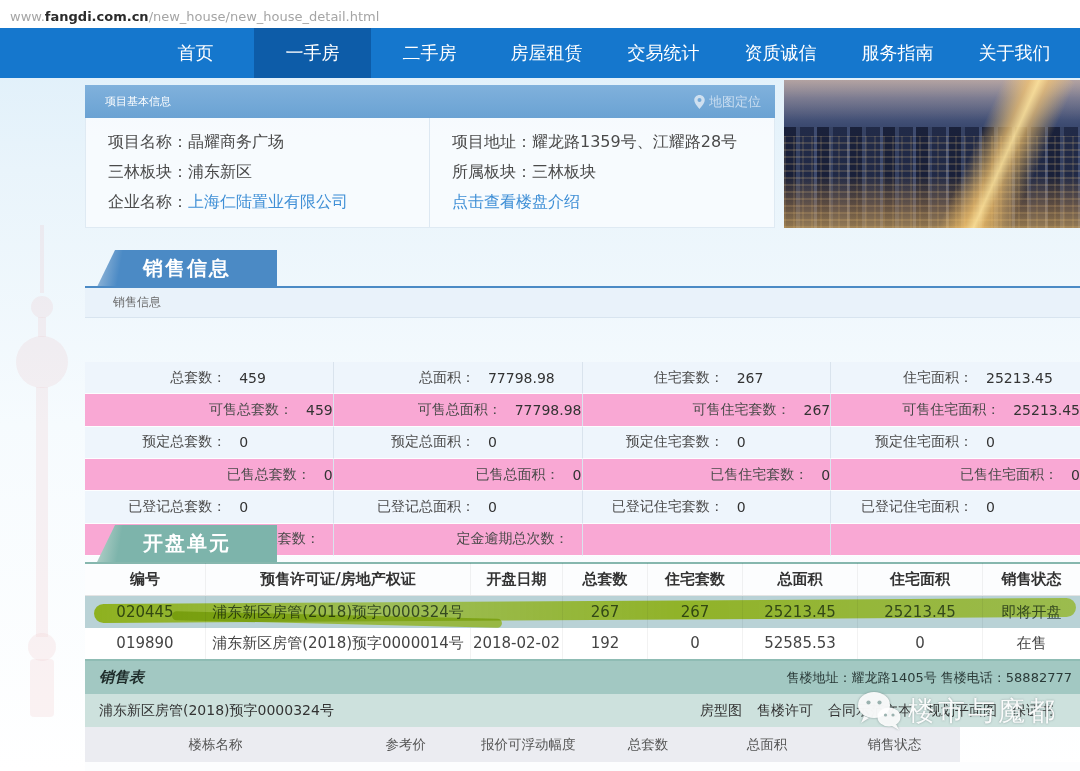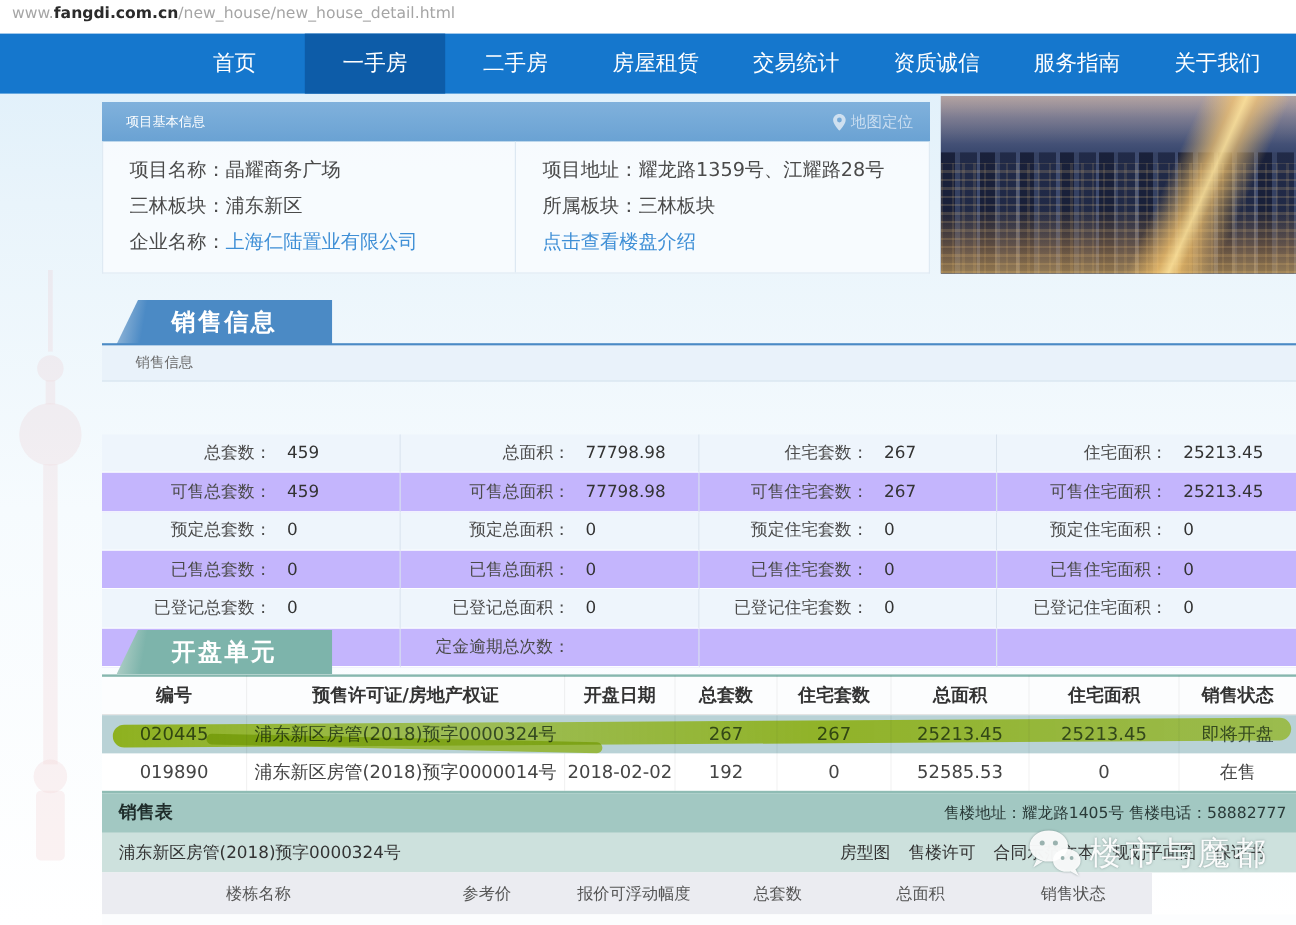--- a/index.html
+++ b/index.html
@@ -7,21 +7,21 @@
   body {
     position:relative;
     font-family:"DejaVu Sans","Liberation Sans",sans-serif;
     background:linear-gradient(180deg,#dceefa 0%,#e9f4fb 22%,#f6fbfe 55%,#ffffff 100%);
   }
   
   .tower { position:absolute; left:0; top:225px; opacity:.55; pointer-events:none; }
 
   
   .urlbar { position:absolute; left:0; top:0; width:1080px; height:36px; background:#fff;
-    border-bottom:6px solid #0f766e; display:flex; align-items:flex-start; padding-left:10px; }
+    border-bottom:6px solid #0f766e; display:flex; align-items:center; padding-left:10px; }
   .urlbar .u-pre,.urlbar .u-path { color:#a5a5a5; font-size:13px; }
   .urlbar .u-dom { color:#2b2b2b; font-size:13px; font-weight:700; }
 
   
   .nav { position:absolute; left:0; top:28px; width:1080px; height:50px; background:#1577cd;
     display:flex; padding-left:137px; }
   .nav-item { width:117px; height:50px; line-height:50px; text-align:center; color:#fff;
     font-size:18px; cursor:pointer; }
   .nav-item.active { background:#0d5ca8; }
 
@@ -65,21 +65,21 @@
 
   
   .sales-subbar { position:absolute; left:85px; top:288px; width:995px; height:30px;
     background:#e9f2fa; border-bottom:1px solid #d8e4ef; display:flex; align-items:center; }
   .sales-subbar span { font-size:12px; color:#6b6b6b; padding-left:28px; }
   .sales-grid { position:absolute; left:85px; top:318px; width:995px; height:194px;
     display:grid; grid-template-columns:repeat(4,1fr); grid-auto-rows:1fr;margin-top:44px; }
   .sg-cell { display:flex; align-items:center; font-size:14px;
     border-right:1px solid #d9e3ed; border-bottom:1px solid #fdfeff; }
   .sg-cell:nth-child(4n) { border-right:none; }
-  .sg-row-a { background:#eef5fc; } .sg-row-b { background:#c4b5fd; }
+  .sg-row-a { background:#eef5fc; } .sg-row-b { background:#f9a8d4;justify-content:flex-end; }
   .sg-label { display:inline-block; width:57%; text-align:right; color:#4a4a4a; }
   .sg-value { margin-left:13px; color:#333; }
 
   
   .units { position:absolute; left:85px; top:562px; width:995px; }
   .u-row { display:flex;align-items:flex-end; }
   .u-head { height:34px; background:#fcfdfe; border-top:2px solid #86b7ae; border-bottom:1px solid #e4e4e4; }
   .u-head .u-cell { font-weight:700; font-size:15px; color:#333; line-height:32px; }
   .u-r1 { height:32px; background:#b9d2d6; }
   .u-r1 .u-cell { color:#3f5357; line-height:32px; }
@@ -96,21 +96,21 @@
   .marker { position:absolute; left:94px; top:601px; width:982px; height:19px; border-radius:10px;
     transform:rotate(-.35deg); mix-blend-mode:multiply; pointer-events:none;
     background:linear-gradient(90deg,rgba(193,213,25,.95),rgba(202,220,45,.72) 30%,rgba(193,213,25,.9) 60%,rgba(207,223,65,.85)); }
   .marker2 { position:absolute; left:172px; top:615px; width:330px; height:9px; border-radius:5px;
     transform:rotate(1.3deg); mix-blend-mode:multiply; pointer-events:none;
     background:rgba(197,216,35,.8); }
 
   
   .band-teal { position:absolute; left:85px; top:661px; width:995px; height:33px; background:#a2c8c2;
     display:flex; align-items:center; }
-  .st-title { font-size:15px; font-weight:700; color:#1f2d2b; padding-left:14px; }
+  .st-title { font-size:15px; font-weight:700; color:#1f2d2b; padding-left:14px;font-style:italic; }
   .st-office { margin-left:auto; font-size:13px; color:#2a3a38; padding-right:8px; }
   .band-teal-light { position:absolute; left:85px; top:694px; width:995px; height:33px; background:#cde1dd;
     display:flex; align-items:center; }
   .st-permit { font-size:14px; color:#333; padding-left:14px; }
   .st-links { margin-left:auto; padding-right:26px; display:flex; gap:15px; }
   .st-links a { font-size:14px; color:#333; text-decoration:none; cursor:pointer; }
   .bottom-header { position:absolute; left:85px; top:727px; width:875px; height:35px; background:#ebecf1;
     display:flex; align-items:center; }
   .bh-cell { text-align:center; font-size:13.5px; color:#555; }
   .bh-0{width:29.8%}.bh-1{width:13.7%}.bh-2{width:14.3%}.bh-3{width:13.1%}.bh-4{width:14.1%}.bh-5{width:15%}

